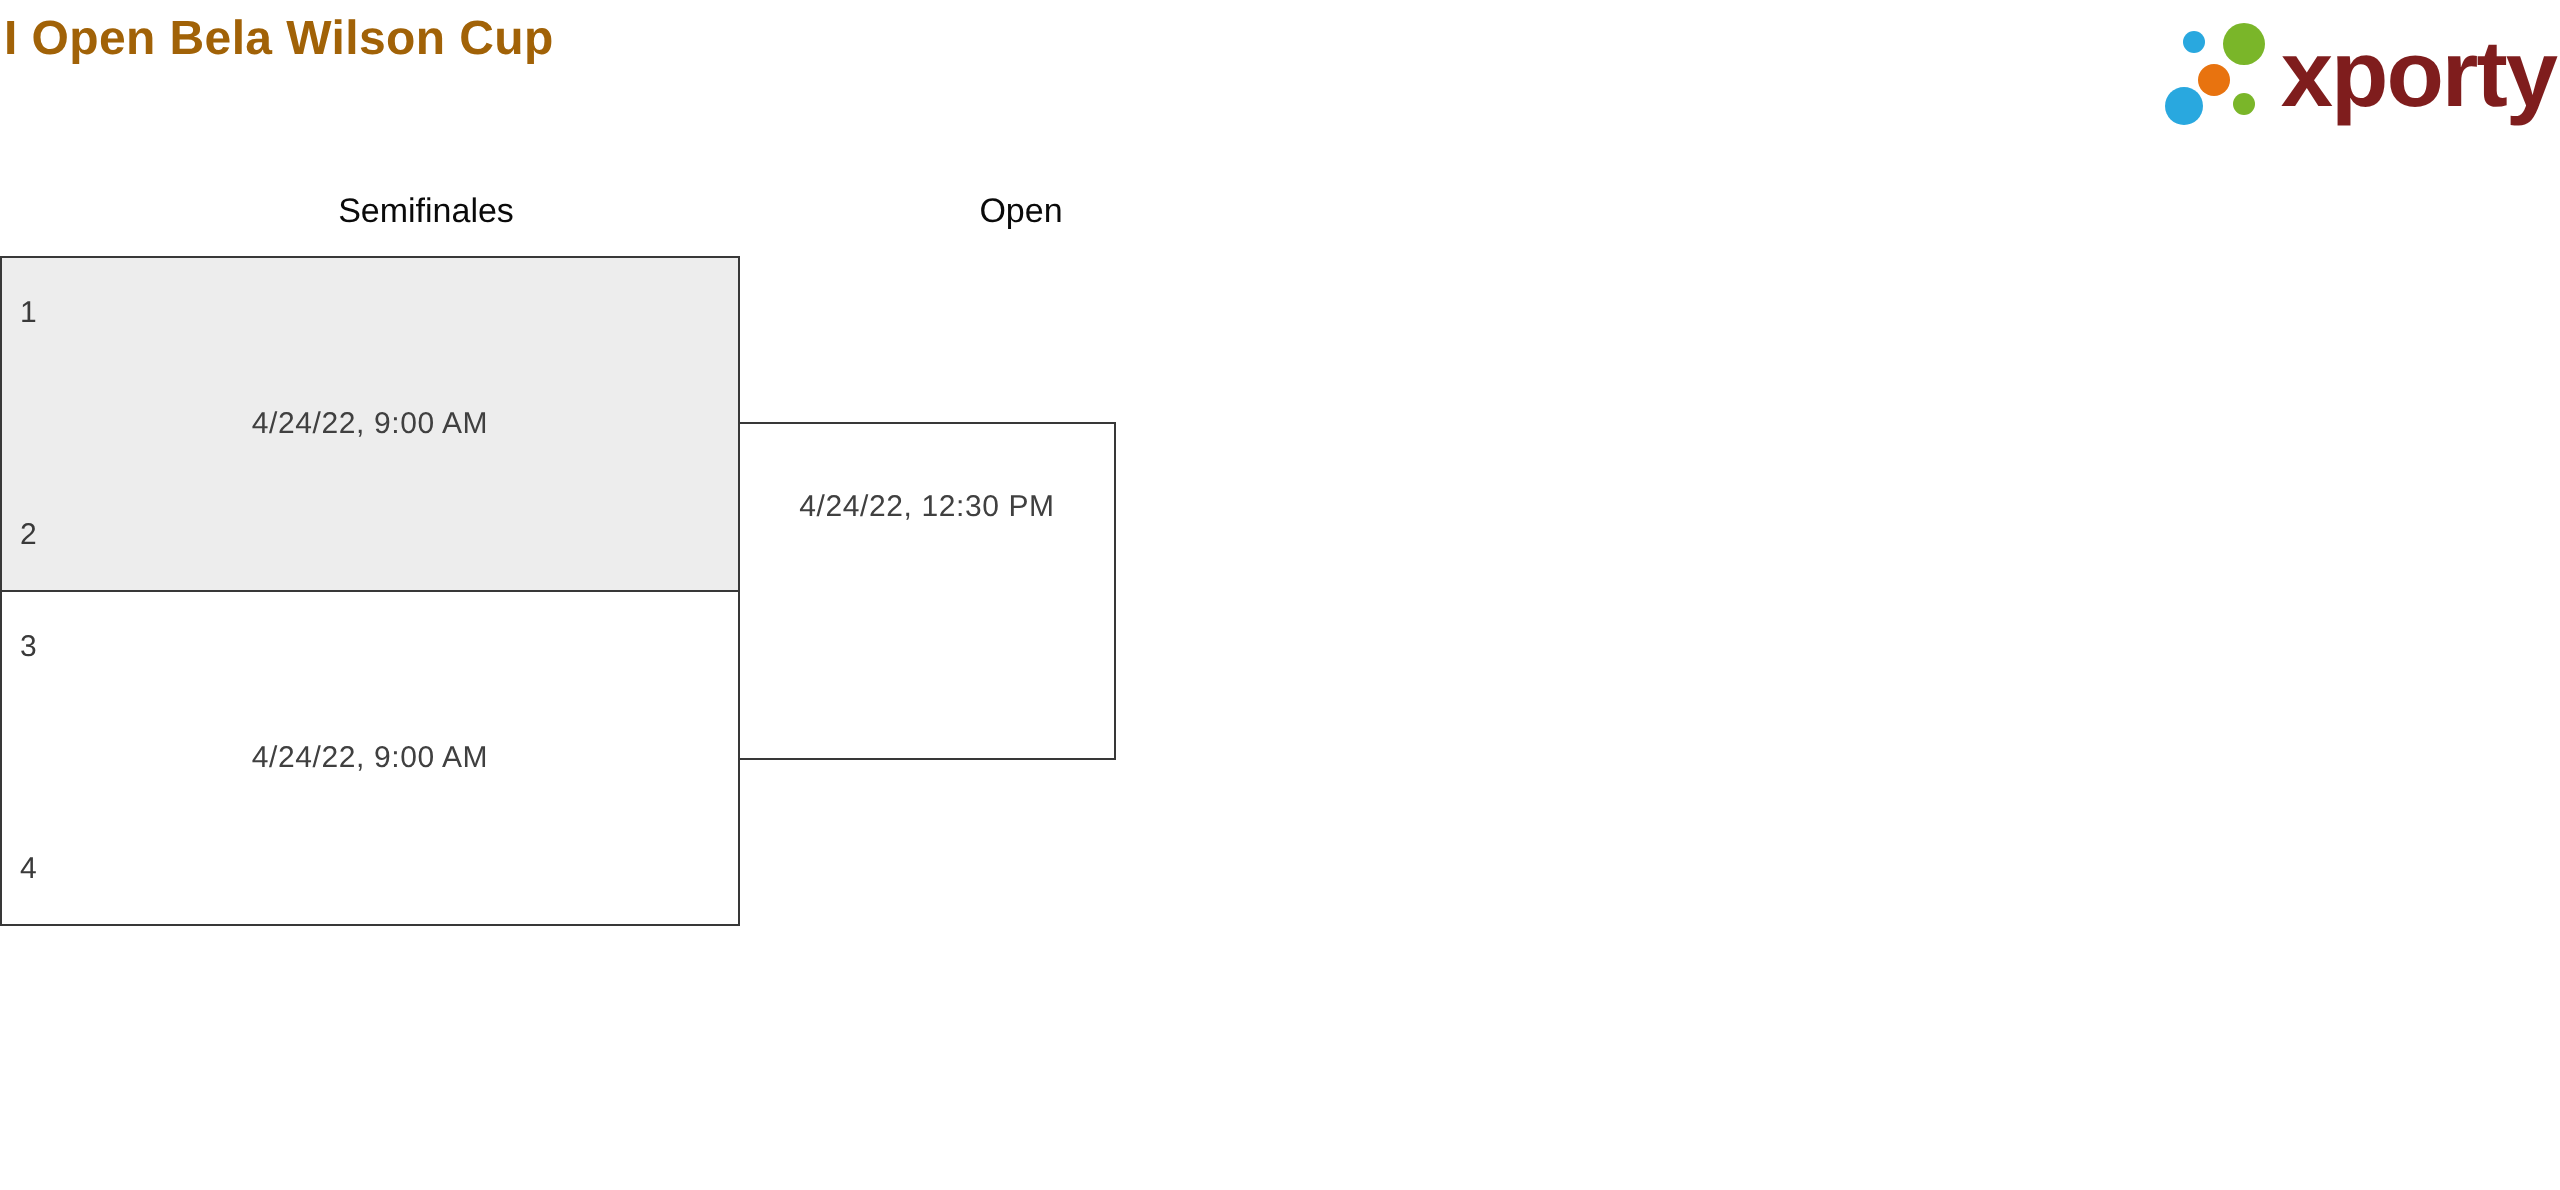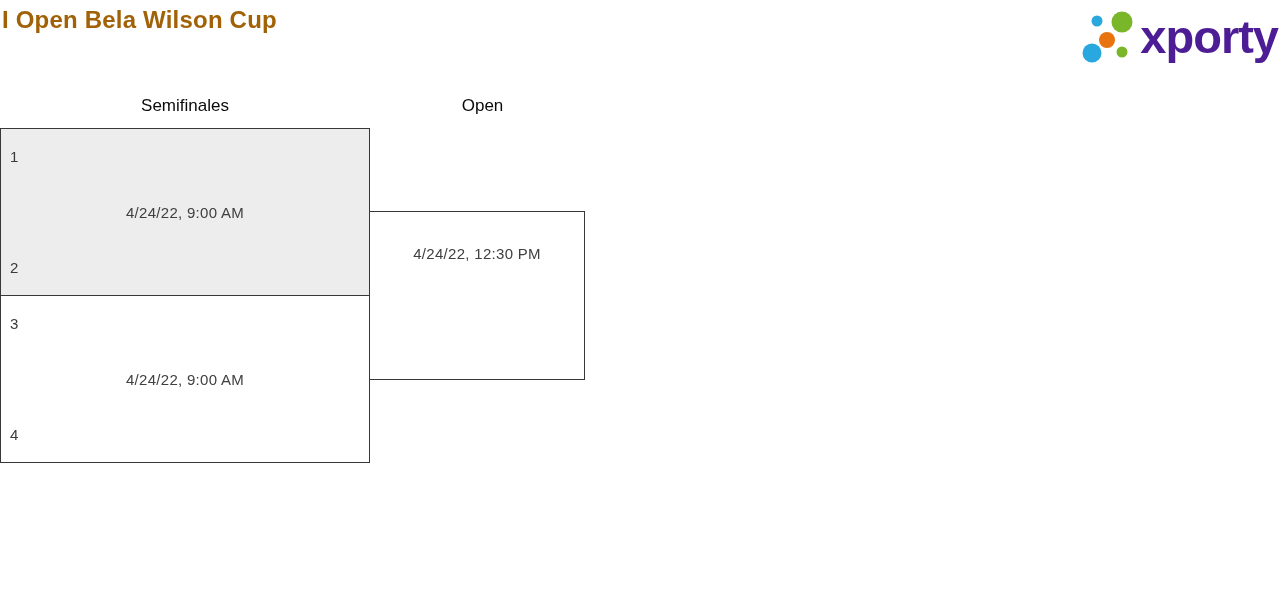--- a/index.html
+++ b/index.html
@@ -56,20 +56,21 @@
 
   
   .round-header {
     position: absolute;
     top: 96px;
     height: 22px;
     text-align: center;
     font-size: 17px;
     font-weight: 500;
     color: #0a0a0a;
+    margin-left: 28px;
   }
   .rh-semis { left: 0; width: 370px; }
   .rh-final { left: 370px; width: 225px; }
 
   .match {
     position: absolute;
     box-sizing: border-box;
     border: 1px solid #383838;
     background: #ffffff;
   }
@@ -77,21 +78,21 @@
     left: 0; top: 128px;
     width: 370px; height: 168px;
     background: #ededed;
   }
   .match-sf2 {
     left: 0; top: 295px;
     width: 370px; height: 168px;
   }
   .match-final {
     left: 369px; top: 211px;
-    width: 216px; height: 169px;
+    width: 189px; height: 169px;
   }
 
   .seed {
     position: absolute;
     left: 9px;
     font-size: 15px;
     color: #3a3a3a;
   }
   .seed-top { top: 19px; }
   .seed-bottom { bottom: 19px; }
@@ -122,21 +123,21 @@
   </div>
 
   <div class="logo">
     <svg class="logo-mark" viewBox="0 0 56 62" xmlns="http://www.w3.org/2000/svg">
       <circle cx="17" cy="15" r="5.5" fill="#29a8df"></circle>
       <circle cx="42" cy="16" r="10.5" fill="#7ab629"></circle>
       <circle cx="27" cy="34" r="8" fill="#e8730f"></circle>
       <circle cx="12" cy="47" r="9.5" fill="#29a8df"></circle>
       <circle cx="42" cy="46" r="5.5" fill="#7ab629"></circle>
     </svg>
-    <span class="logo-text" style="color: #4c1d95;">xporty</span>
+    <span class="logo-text" style="color: #7f1d1d;">xporty</span>
   </div>
 
   <div>
 
     <div class="round-header rh-semis">Semifinales</div>
 
     <div class="round-header rh-final">Open</div>
 
     <div class="match match-sf1">
       <span class="seed seed-top">1</span>

